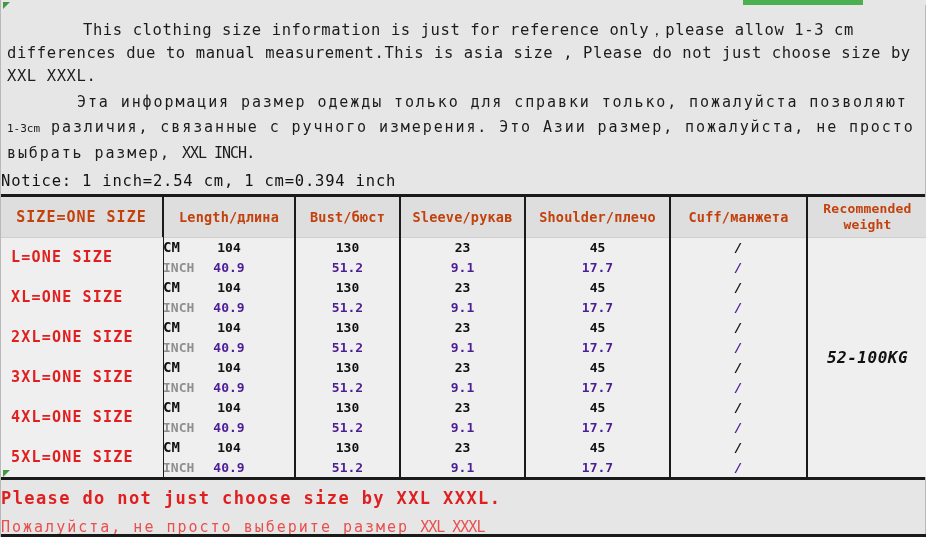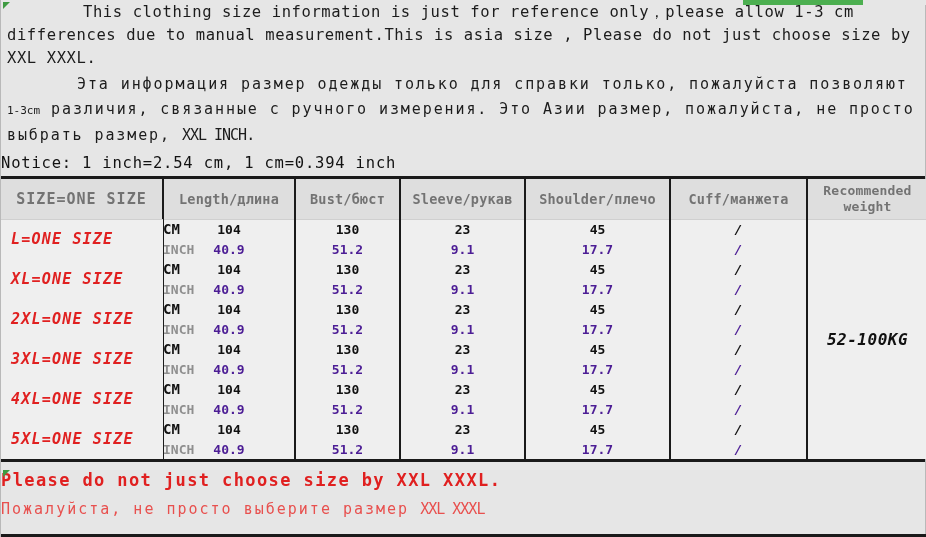--- a/index.html
+++ b/index.html
@@ -45,21 +45,21 @@
   
   .intro {
     padding: 0 6px;
     font-size: 15.5px;
     line-height: 23px;
     color: #1c1c1c;
     letter-spacing: 0.6px;
     text-align: left;
   }
   .intro-en {
-    padding-top: 1px;
+    padding-top: 19px;
     text-indent: 76px;
   }
   .intro-ru {
     margin-top: 2px;
     text-indent: 70px;
     letter-spacing: 1.9px;
     font-size: 15px;
     line-height: 25px;
   }
   .intro-ru .small-inline {
@@ -95,21 +95,21 @@
   table.size-table col.c-unit   { width: 0px;   }
   table.size-table col.c-length { width: 132px; }
   table.size-table col.c-bust   { width: 105px; }
   table.size-table col.c-sleeve { width: 125px; }
   table.size-table col.c-shoul  { width: 145px; }
   table.size-table col.c-cuff   { width: 137px; }
   table.size-table col.c-weight { width: 120px; }
 
   thead th {
     background: #dedede;
-    color: #737373;
+    color: #c2410c;
     font-size: 13.5px;
     font-weight: bold;
     height: 40px;
     padding: 0 3px;
     border-right: 2px solid #1a1a1a;
     border-bottom: 1px solid #cfcfcf;
     text-align: center;
     letter-spacing: 0.2px;
     white-space: nowrap;
     overflow: hidden;
@@ -148,21 +148,20 @@
   }
   td.size-label {
     color: #e02020;
     font-weight: bold;
     font-size: 15px;
     letter-spacing: 1.2px;
     text-align: left;
     padding-left: 10px;
     border-right: none;
     position: relative;
-    font-style: italic;
   }
   td.unit-label {
     text-align: right;
     padding-right: 4px;
     font-weight: bold;
     border-right: 2px solid #1a1a1a;
     width: 60px;
   }
   td.unit-cm   { color: #111; font-size: 14px; }
   td.unit-inch { color: #8f8f8f; font-size: 13px; }

